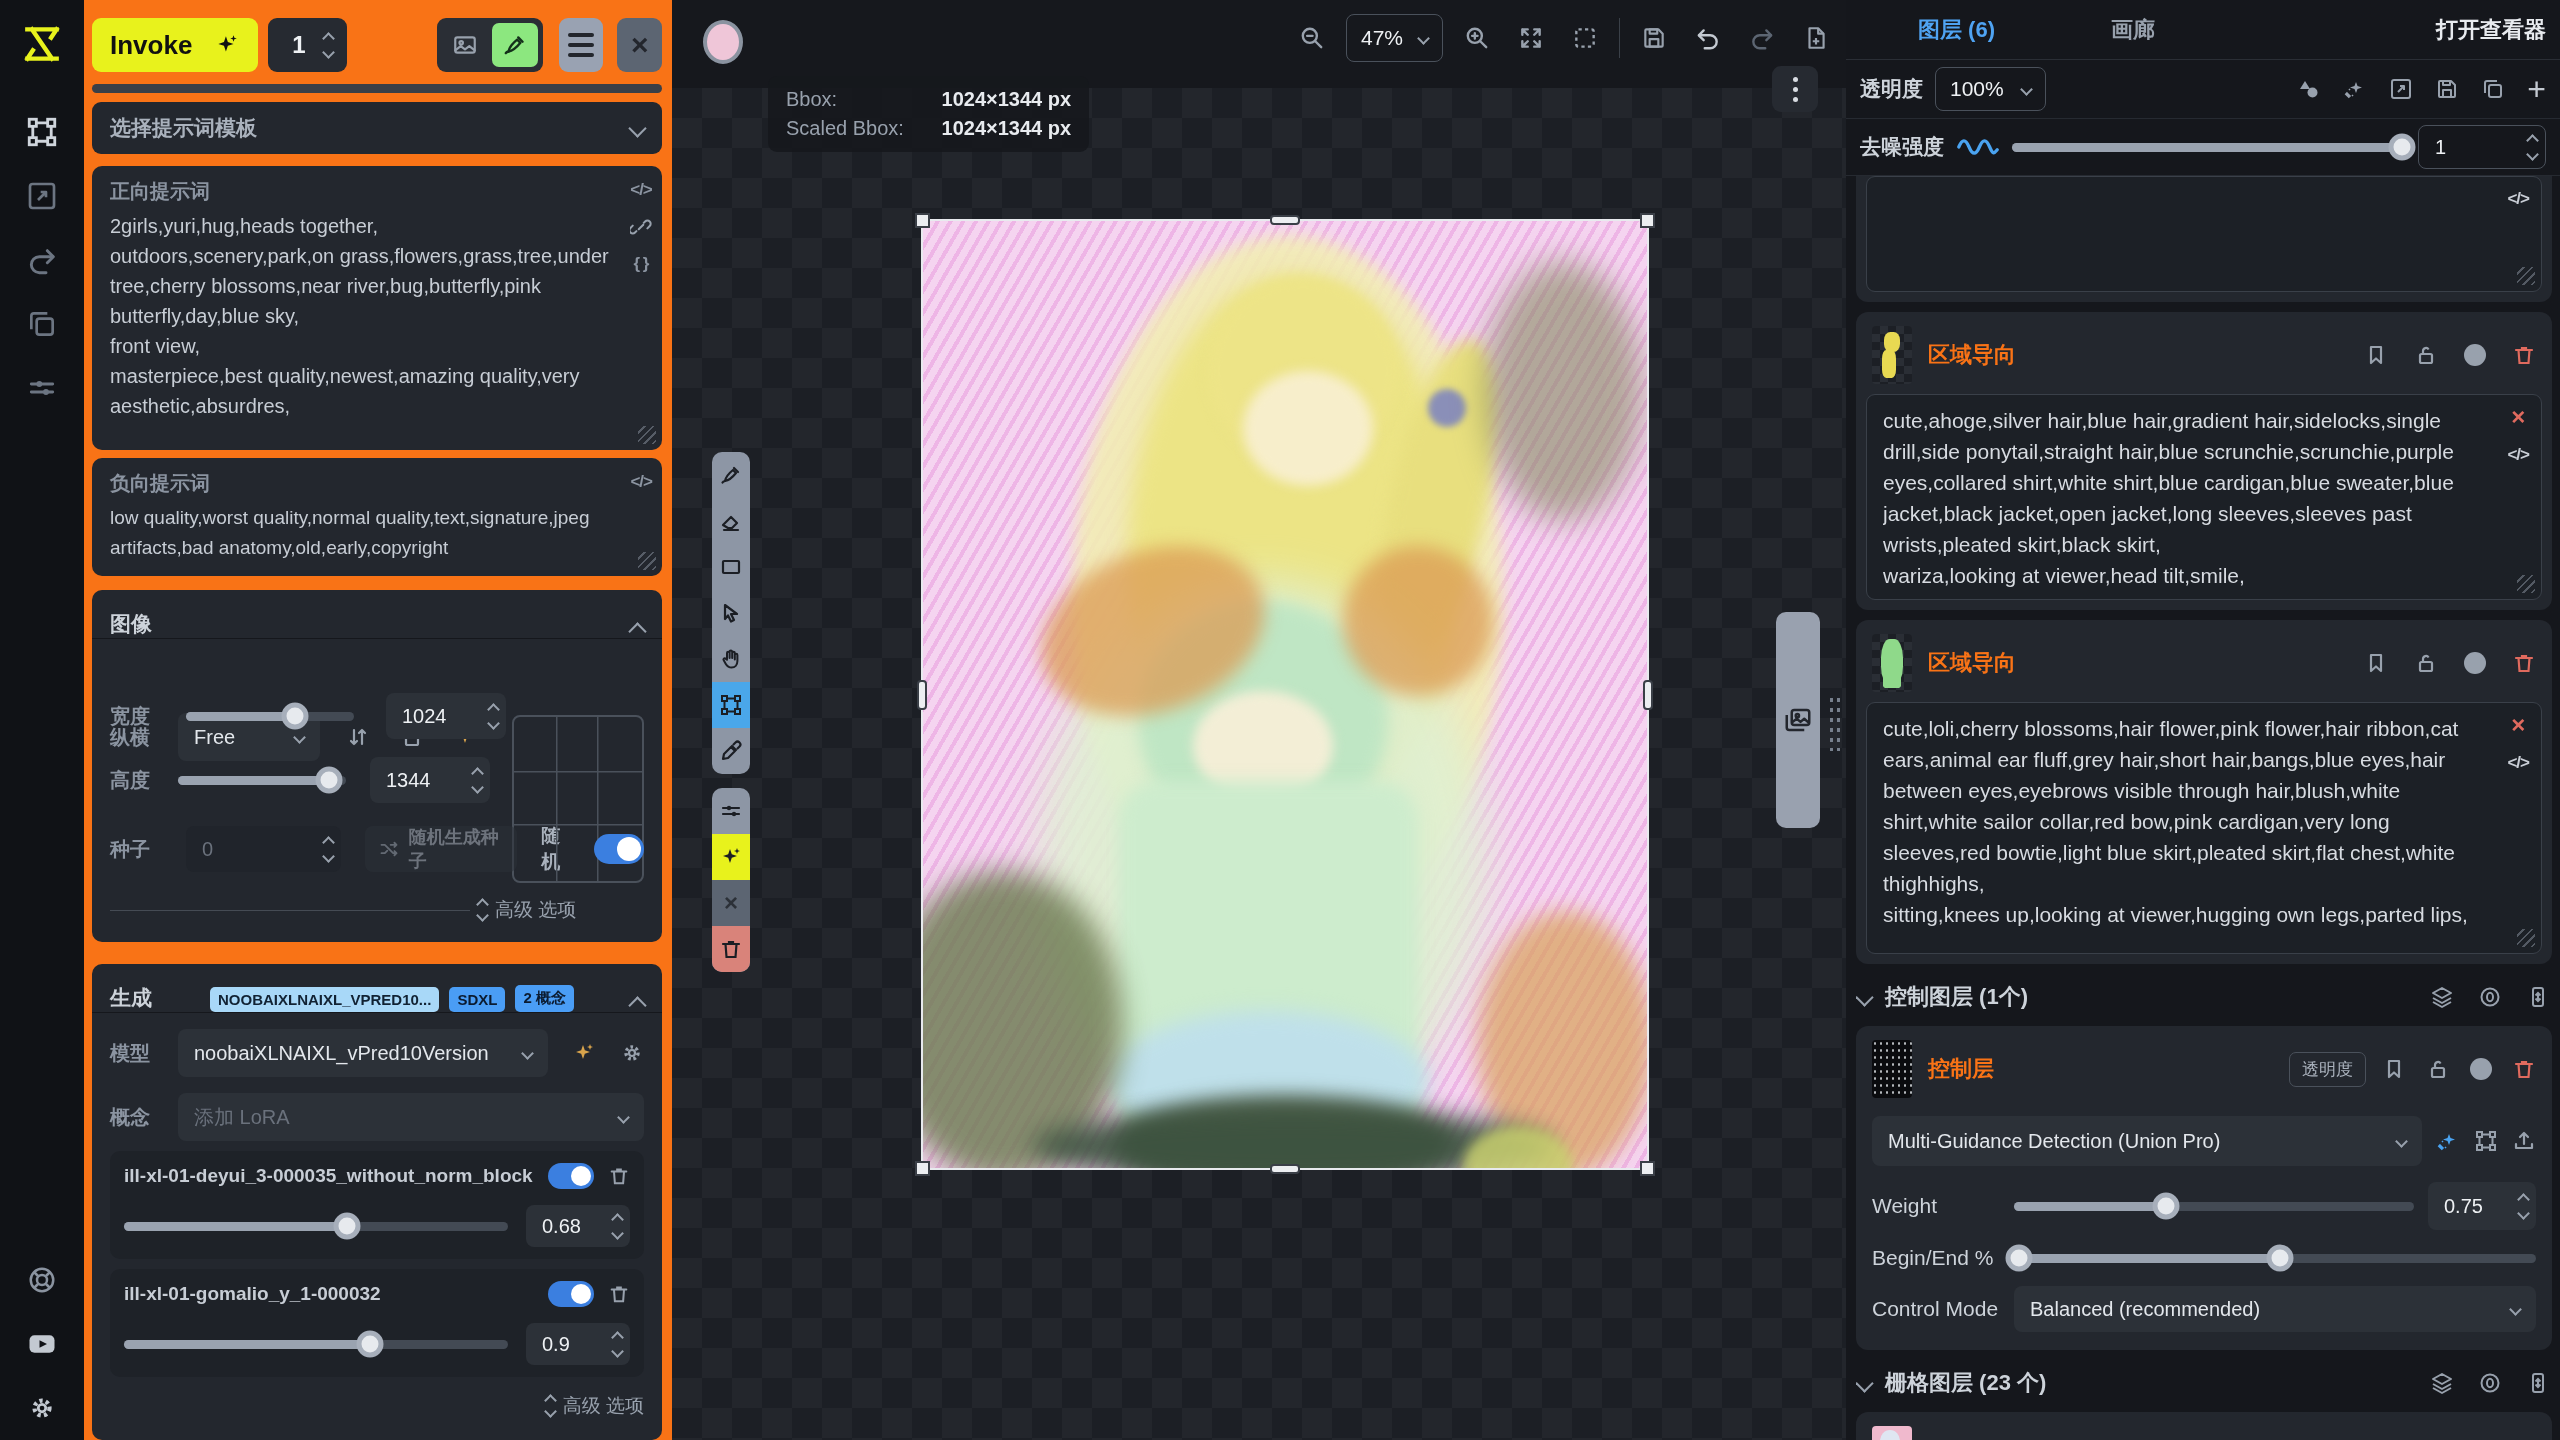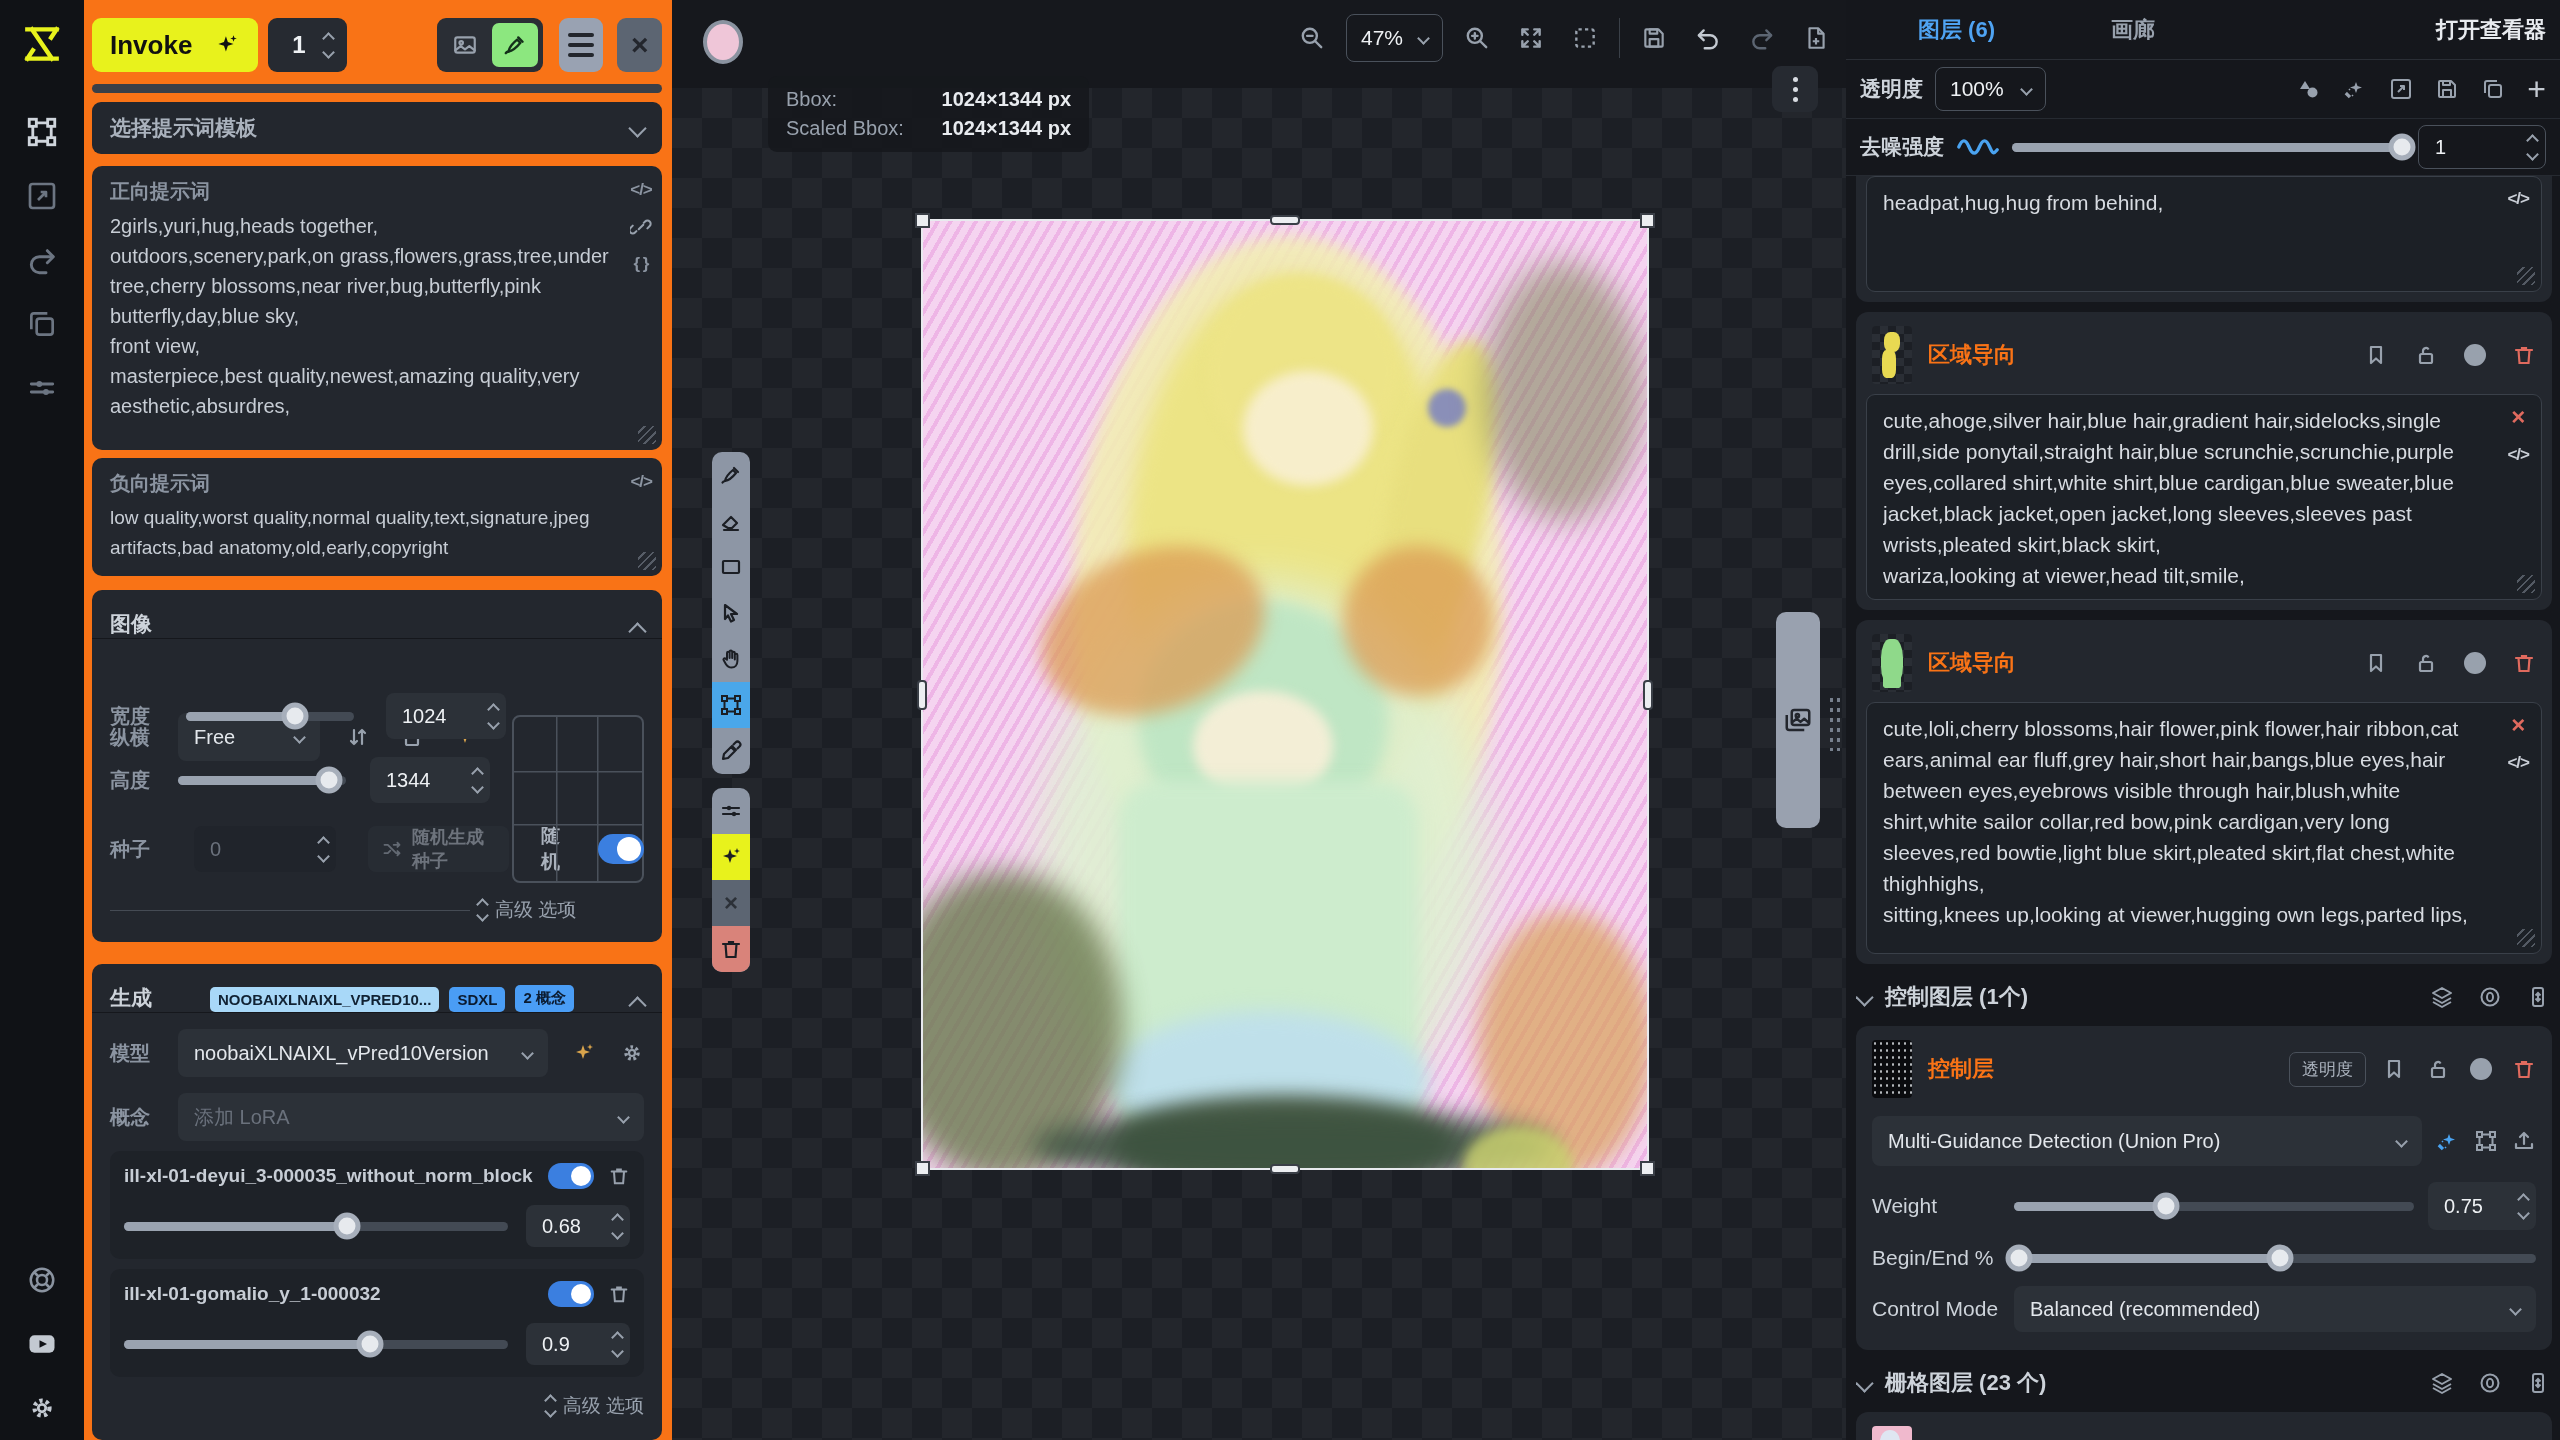--- a/index.html
+++ b/index.html
@@ -470,21 +470,21 @@
           </div>
         <div class="numbox" style="width:120px;height:46px;margin-left:24px">
           <span>1344</span>
           <span class="stepper">
               <i class="chev sm up"></i>
               <i class="chev sm"></i>
             </span>
         </div>
       </div>
 
-      <div class="row" style="padding:20px 18px 0;gap:16px">
+      <div class="row" style="padding:20px 18px 0;gap:8px">
         <span class="flabel">种子</span>
         <div class="numbox" style="width:170px;height:46px;background:#20242b;color:#6a717c">
           <span>0</span>
           <span class="stepper">
               <i class="chev sm up"></i>
               <i class="chev sm"></i>
             </span>
         </div>
         <div class="row" style="gap:10px;background:#2c3138;opacity:.55;border-radius:8px;height:46px;padding:0 14px;margin-left:16px;color:#aab2bd;font-size:18px;font-weight:bold">
           <span class="ico">
@@ -834,21 +834,20 @@
             <i class="chev sm up"></i>
             <i class="chev sm"></i>
           </span>
       </div>
     </div>
 
     <div class="rscroll">
 
       <div class="layercard" style="border-radius:0 0 12px 12px;padding-top:0">
         <div class="rtextarea" style="height:116px">
-          <div class="rtext">headpat,hug,hug from behind,</div>
           <div class="ta-icons">
               <span class="codeico">&lt;/&gt;</span>
             </div>
           <i class="grip"></i>
         </div>
       </div>
 
       <div class="layercard">
         <div class="lhead">
           <span class="thumb">

